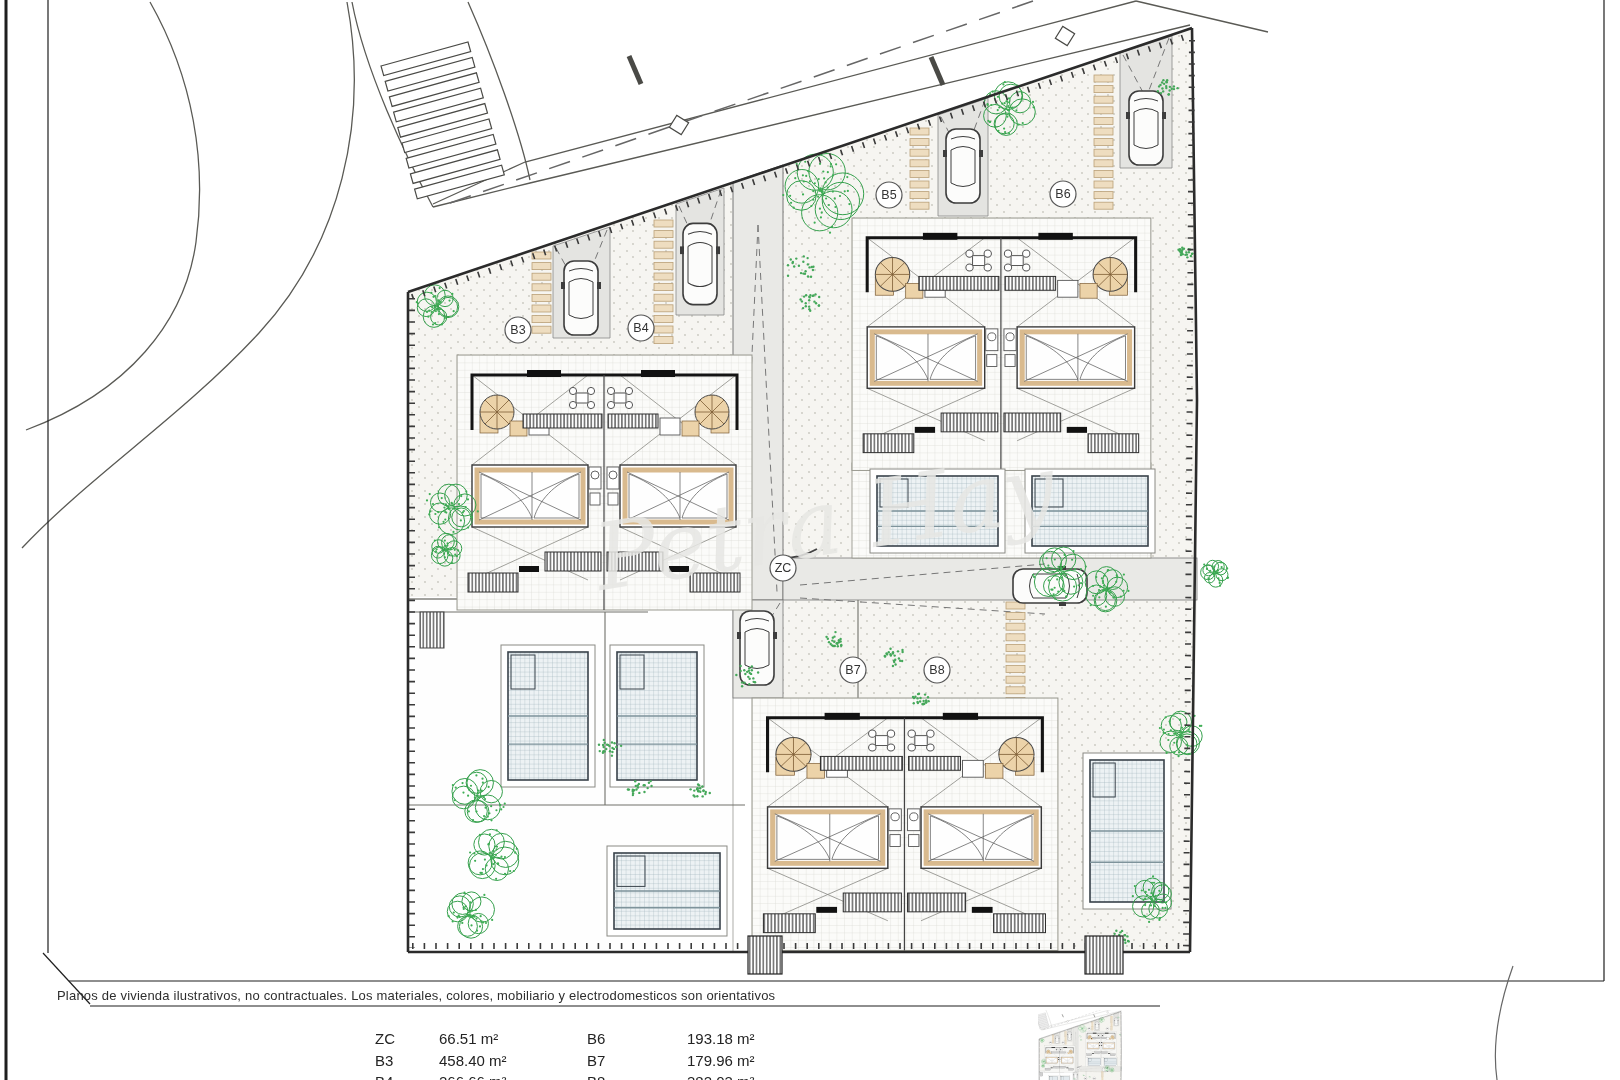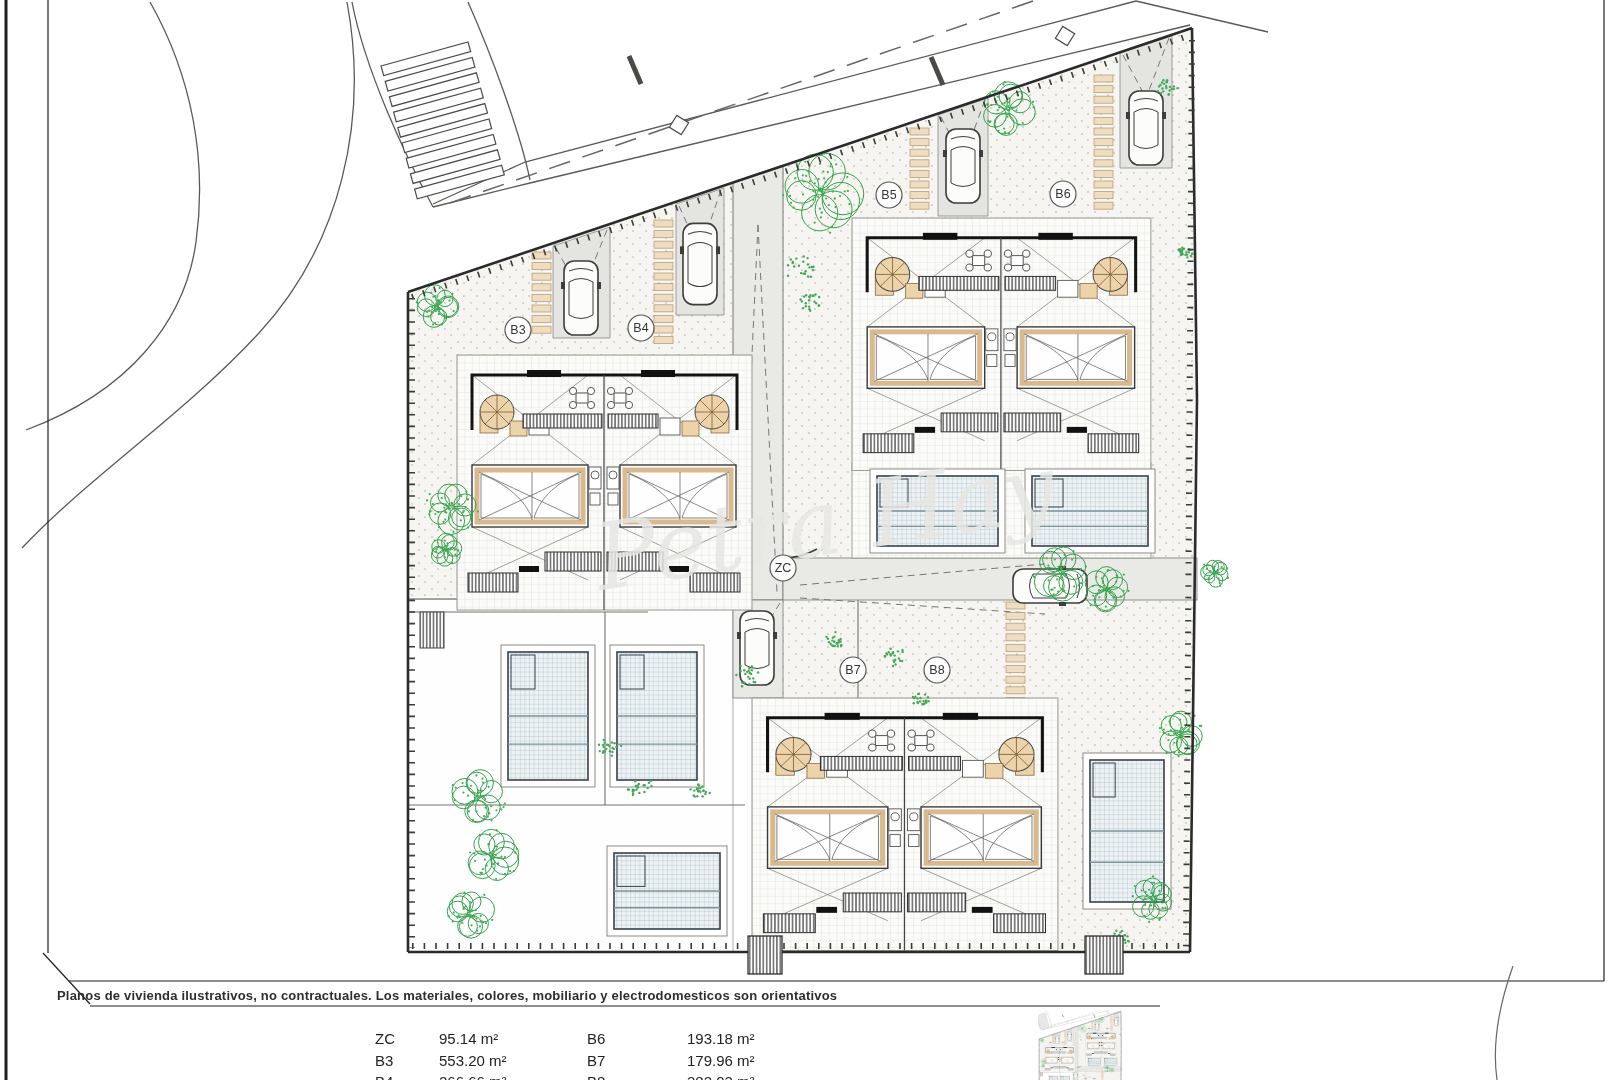--- a/index.html
+++ b/index.html
@@ -3,21 +3,21 @@
 <meta charset="utf-8">
 <style>
   html,body{margin:0;padding:0;background:#ffffff;}
   body{width:1620px;height:1080px;position:relative;overflow:hidden;
        font-family:"Liberation Sans",sans-serif;}
   #stage{position:absolute;left:0;top:0;width:1620px;height:1080px;}
   svg text{font-family:"Liberation Sans",sans-serif;}
   .plot-label{font-size:12.5px;fill:#333;}
   .watermark-text{font-family:"DejaVu Serif",serif;font-style:italic;}
   #disclaimer{position:absolute;left:57px;top:988px;width:1100px;
-      font-size:13px;color:#2e2e2e;letter-spacing:.2px;font-weight:bold;}
+      font-size:13px;color:#2e2e2e;letter-spacing:.2px;}
   #area-table{position:absolute;left:375px;top:1030px;display:grid;
       grid-template-columns:64px 148px 100px 160px;grid-auto-rows:21.5px;
       font-size:15px;color:#232323;}
   #area-table span{display:block;}
   .thumb{position:absolute;left:1038px;top:1010px;}
 </style>
 </head>
 <body>
 
 <svg id="stage" viewBox="0 0 1620 1080">
@@ -1200,27 +1200,27 @@
     <path d="M90,1006 H1160" stroke-width="1.2"></path>
   </g>
   <path d="M1513,966 C1498,1008 1491,1048 1498,1086" fill="none" stroke="#666" stroke-width="1.2"></path>
 </svg>
 
 <div id="disclaimer">Planos de vivienda ilustrativos, no contractuales. Los materiales, colores, mobiliario y electrodomesticos son orientativos</div>
 
 <div id="area-table">
   <div style="display:contents">
     <span>ZC</span>
-    <span>95.14 m²</span>
+    <span>66.51 m²</span>
     <span>B6</span>
     <span>193.18 m²</span>
   </div>
   <div style="display:contents">
     <span>B3</span>
-    <span>553.20 m²</span>
+    <span>458.40 m²</span>
     <span>B7</span>
     <span>179.96 m²</span>
   </div>
   <div style="display:contents">
     <span>B4</span>
     <span>266.66 m²</span>
     <span>B8</span>
     <span>382.03 m²</span>
   </div>
 </div>

